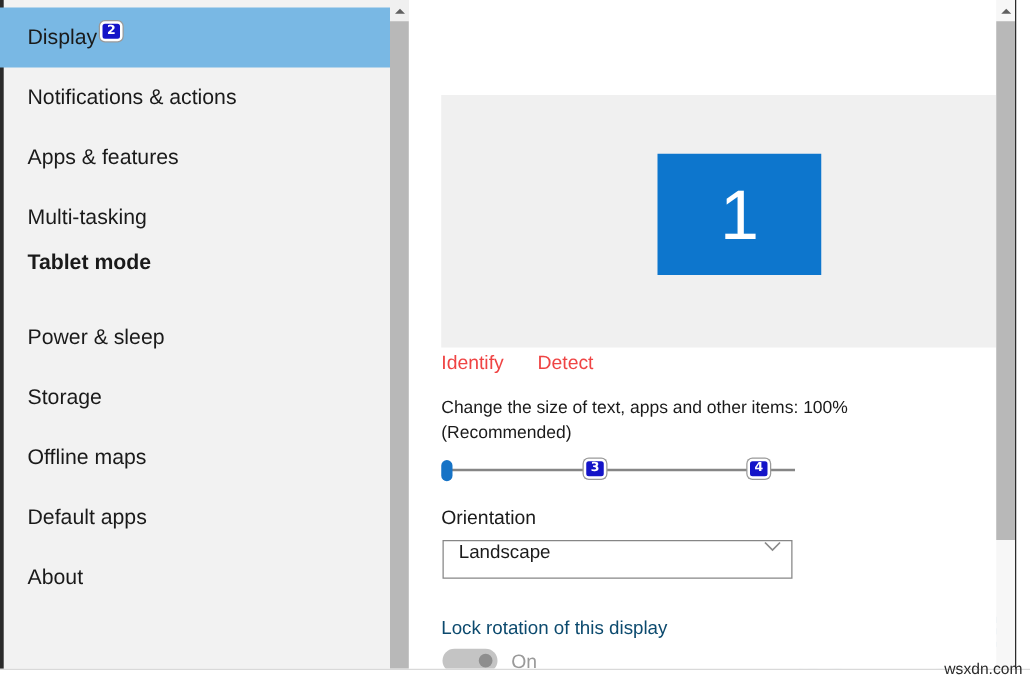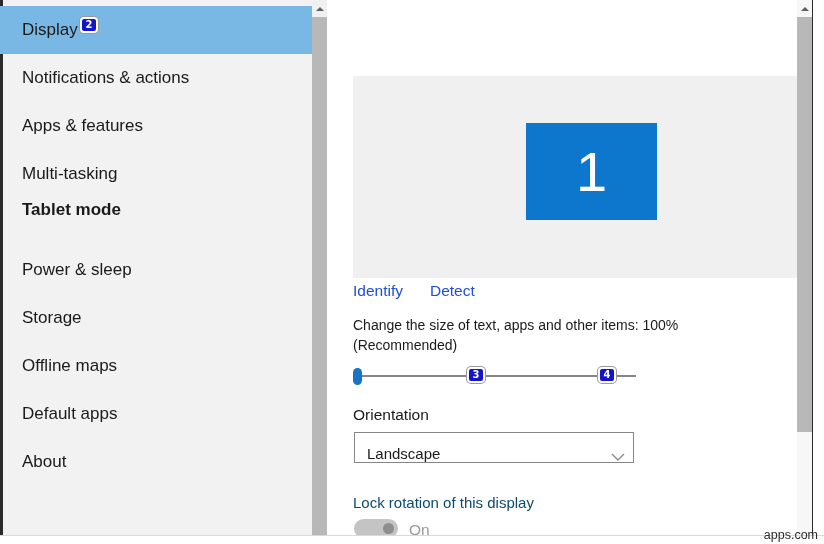--- a/index.html
+++ b/index.html
@@ -169,21 +169,21 @@
 
   
   #links-row {
     position: absolute;
     left: 26px; top: 282px;
     display: flex;
     z-index: 14;
   }
   .link {
     font-size: 15.5px;
-    color: #1d4ed8;
+    color: #ef4444;
     margin-right: 27px;
     white-space: nowrap;
     cursor: pointer;
   }
 
   
   #scale-text {
     position: absolute;
     left: 26px; top: 316px;
     width: 400px;
@@ -227,21 +227,21 @@
     z-index: 14;
   }
   #orientation-select {
     position: absolute;
     left: 27px; top: 432px;
     width: 280px;
     height: 31px;
     background: #ffffff;
     border: 1px solid #868686;
     display: flex;
-    align-items: flex-end;
+    align-items: flex-start;
     z-index: 14;
   }
   #orientation-value {
     margin-left: 12px;
     font-size: 15px;
     color: #1a1a1a;
     flex: 1;
   }
   #orientation-chevron {
     width: 30px;
@@ -464,21 +464,21 @@
     <div id="sb-right-up">
       <div class="arrow-up"></div>
     </div>
     <div id="sb-right-thumb"></div>
   </div>
 
   <div id="right-edge"></div>
   <div id="right-rule"></div>
 
   <div id="bottom-strip"></div>
-  <div id="site-credit">apps.com</div>
+  <div id="site-credit">wsxdn.com</div>
 
   <div class="badge" style="left:80px; top:17px;">
     <span>2</span>
   </div>
   <div class="badge" style="left:467px; top:367px;">
     <span>3</span>
   </div>
   <div class="badge" style="left:598px; top:367px;">
     <span>4</span>
   </div>

